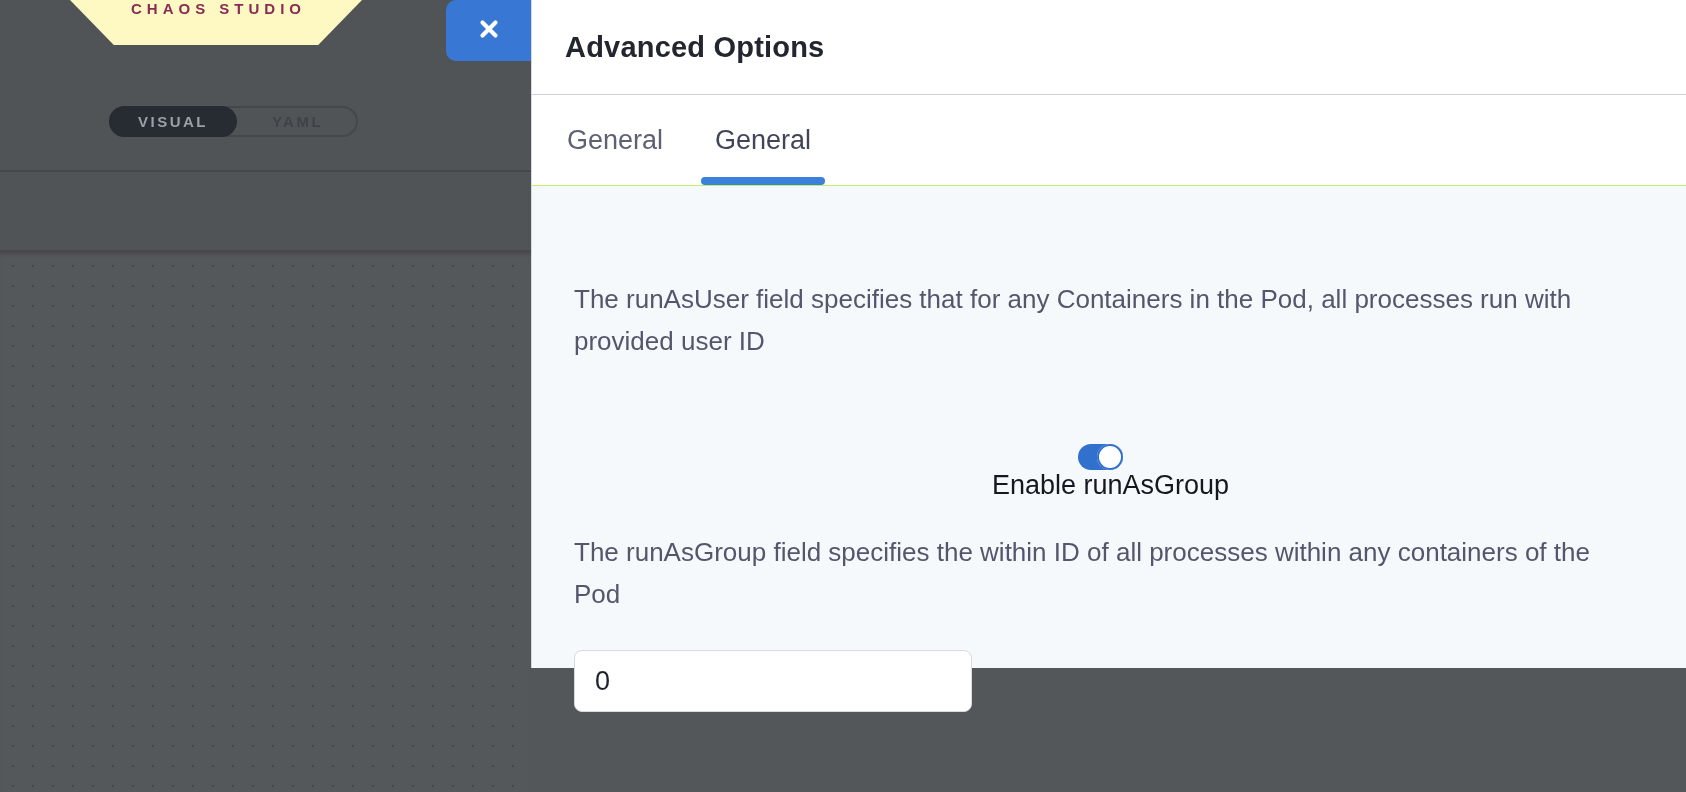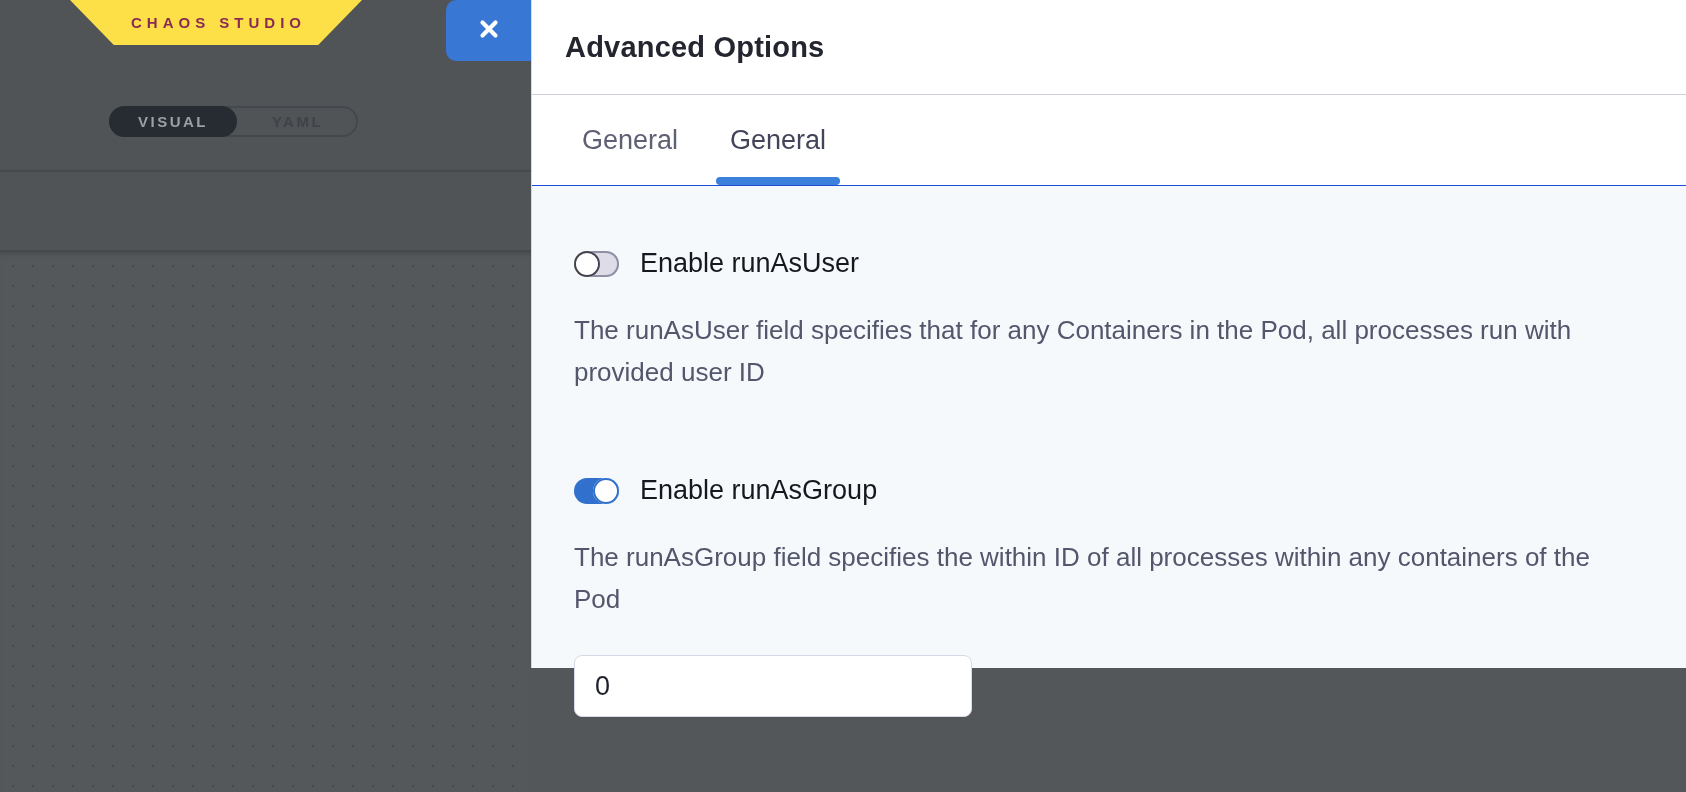--- a/index.html
+++ b/index.html
@@ -5,22 +5,22 @@
   * { margin:0; padding:0; box-sizing:border-box; }
   html,body { width:1686px; height:792px; overflow:hidden; }
   body { font-family:"Liberation Sans","DejaVu Sans",sans-serif; }
 
   .screen { position:relative; width:1686px; height:792px; background:#54575A; overflow:hidden; }
 
   
   .canvas-area { position:absolute; top:0; left:0; bottom:0; width:531px; background:#515457; }
 
   .brand-banner { position:absolute; top:0; left:70px; width:292px; height:45px;
-    background:#fde047; clip-path:polygon(0 0,100% 0,85% 100%,15% 100%);
-    display:flex; align-items:center; justify-content:center; }
+    background:#fef9c3; clip-path:polygon(0 0,100% 0,85% 100%,15% 100%);
+    display:flex; justify-content:center; }
   .brand-text { font-size:15px; font-weight:700; letter-spacing:5px; color:#8A2A55; padding-left:5px; }
 
   .view-toggle { position:absolute; top:106px; left:109px; width:249px; height:31px; }
   .vt-outline { position:absolute; inset:0; border:2px solid #43484E; border-radius:17px; }
   .vt-seg { position:absolute; top:0; height:31px; display:flex; align-items:center; justify-content:center;
     font-size:15px; font-weight:700; letter-spacing:2.5px; cursor:pointer;text-align:center; }
   .vt-active { left:0; width:128px; background:#272C33; border-radius:17px; color:#9AA0A6; }
   .vt-inactive { left:128px; right:0; color:#3E434A; }
 
   .canvas-divider { position:absolute; top:170px; left:0; right:0; height:2px; background:#46494C; }
@@ -28,39 +28,39 @@
   .dot-grid { position:absolute; top:250px; left:0; right:0; bottom:0; background-color:#55585B;
     background-image:radial-gradient(circle,#45484B 1.2px,transparent 1.4px);
     background-size:20px 20px; background-position:3px 6px;
     box-shadow:inset 0 7px 6px -5px rgba(0,0,0,0.28); }
 
   
   .close-btn { position:absolute; top:0; left:446px; width:85px; height:61px; background:#3877D3;
     border-radius:10px 0 0 10px; display:flex; align-items:center; justify-content:center; cursor:pointer; }
 
   
-  .drawer { position:absolute; top:0; right:0; width:1155px; height:668px; background:#1d4ed8;
+  .drawer { position:absolute; top:0; right:0; width:1155px; height:668px; background:#bef264;
     border-left:1px solid #D6D9E0; }
   .drawer-header { height:95px; border-bottom:1px solid #CDD0DA; display:flex; align-items:center;
     padding:0 36px 0 33px; background:#FFFFFF; }
   .drawer-title { font-size:29px; font-weight:600; color:#23252F; letter-spacing:0.2px; }
 
-  .tab-bar { height:90px; display:flex; align-items:stretch; padding-left:50px; background:#FFFFFF; }
+  .tab-bar { height:90px; display:flex; align-items:stretch; padding-left:35px; background:#FFFFFF; }
   .tab { position:relative; display:flex; align-items:center; font-size:27px; color:#5E6073;
     margin-right:52px; cursor:pointer; }
   .tab.active { color:#42455A; }
   .tab-underline { display:none; position:absolute; left:-14px; right:-14px; bottom:0; height:8px;
     border-radius:8px; background:#3B80DA; }
   .tab.active .tab-underline { display:block; }
 
   .drawer-content { position:absolute; top:186px; left:0; right:0; bottom:0; background:#F5F9FC;
     padding:62px 60px 0 42px; }
 
   .toggle-row { display:flex; align-items:center; }
-  .toggle-row.second { margin-top:82px; }
+  .toggle-row.second { margin-top:82px;flex-direction:column; }
   .toggle-label { margin-left:21px; font-size:27px; color:#16181F; }
 
   .switch { position:relative; width:45px; height:26px; border-radius:13px; flex:none; cursor:pointer; }
   .switch .knob { position:absolute; top:0; width:26px; height:26px; border-radius:50%; background:#FFFFFF; }
   .switch.off { background:#DEDCE8; box-shadow:inset 0 0 0 2px #918FA6; }
   .switch.off .knob { left:0; box-shadow:inset 0 0 0 2px #43434E; }
   .switch.on { background:#3171CD; }
   .switch.on .knob { right:0; box-shadow:inset 0 0 0 2px #3171CD; }
 
   .field-desc { margin-top:30px; max-width:1055px; font-size:26px; line-height:42px; color:#54566B; }
@@ -109,26 +109,20 @@
 
       </div>
       <div class="tab active">
         <span>General</span>
         <span class="tab-underline"></span>
       </div>
     </div>
 
     <div class="drawer-content">
 
-      <div class="toggle-row">
-        <span class="switch off">
-          <span class="knob"></span>
-        </span>
-        <span class="toggle-label">Enable runAsUser</span>
-      </div>
 
       <div class="field-desc">The runAsUser field specifies that for any Containers in the Pod, all processes run with provided user ID</div>
 
       <div class="toggle-row second">
         <span class="switch on">
           <span class="knob"></span>
         </span>
         <span class="toggle-label">Enable runAsGroup</span>
       </div>
 

